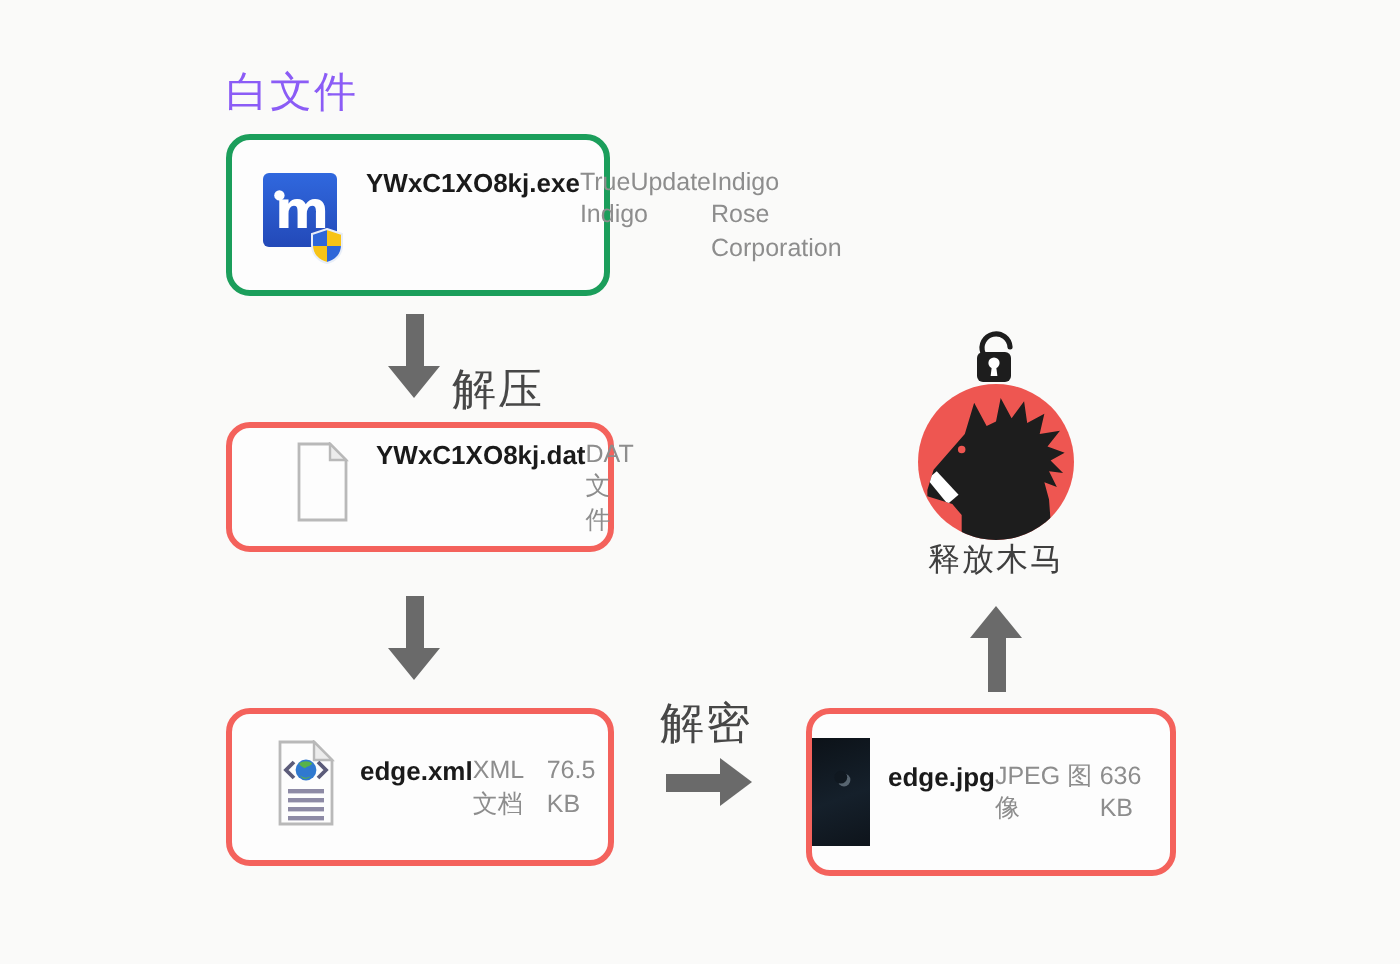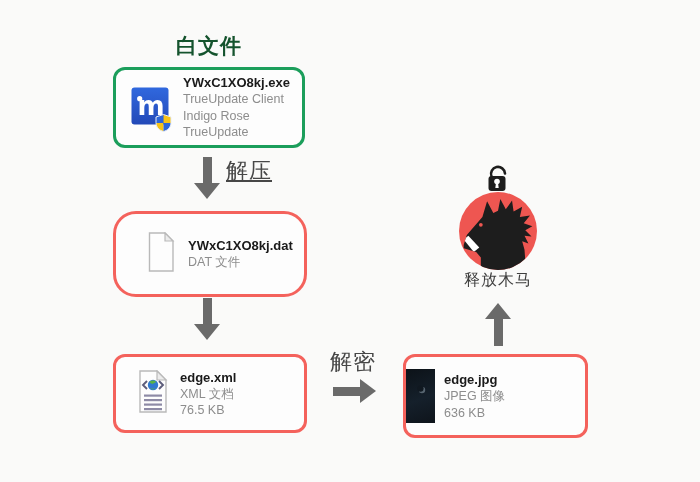--- a/index.html
+++ b/index.html
@@ -10,40 +10,40 @@
   .stage{
     position:relative;
     width:700px;height:482px;
     margin:0 auto;
     background:#fafaf9;
     overflow:hidden;
   }
   
   .diagram-title{
     position:absolute;left:113px;top:32px;width:192px;
-    text-align:center;
-    font-size:21px;font-weight:bold;color:#14532d;
+    text-align:left;
+    font-size:21px;font-weight:normal;color:#8b5cf6;
     letter-spacing:1px;
   }
   
   .card{
     position:absolute;
     box-sizing:border-box;
     background:#fdfdfd;
     border-radius:12px;
     display:flex;align-items:center;
   }
   .card.green{border:3.5px solid #1b9e5b;}
   .card.red{border:3.5px solid #f4625c;}
   .card-exe{left:113px;top:67px;width:192px;height:81px;padding-left:15px;gap:14px;}
-  .card-dat{left:113px;top:211px;width:194px;height:86px;padding-left:29px;gap:11px;border-radius:23px;}
+  .card-dat{left:113px;top:211px;width:194px;height:65px;padding-left:29px;gap:11px;}
   .card-xml{left:113px;top:354px;width:194px;height:79px;padding-left:20px;gap:10px;}
   .card-jpg{left:403px;top:354px;width:185px;height:84px;gap:9px;}
   .ficon{flex:0 0 auto;position:relative;}
-  .ftext{display:flex;flex-direction:column;}
+  .ftext{display:flex;flex-direction:row;}
   .fname{font-size:13px;font-weight:bold;color:#1a1a1a;line-height:17px;}
   .fmeta{font-size:12.5px;color:#8d8d8d;line-height:16.5px;}
   
   .arrow-v{position:absolute;width:26px;}
   .arrow-v .shaft{width:9px;height:26px;background:#6a6a6a;margin:0 auto;}
   .arrow-v .head-down{width:0;height:0;margin:0 auto;
     border-left:13px solid transparent;border-right:13px solid transparent;
     border-top:16px solid #6a6a6a;}
   .arrow-v .head-up{width:0;height:0;margin:0 auto;
     border-left:13px solid transparent;border-right:13px solid transparent;
@@ -100,30 +100,30 @@
           <rect x="0" y="0" width="8.5" height="9" fill="#2e66d8"></rect>
           <rect x="8.5" y="0" width="8.5" height="9" fill="#f7c316"></rect>
           <rect x="0" y="9" width="8.5" height="9" fill="#f7c316"></rect>
           <rect x="8.5" y="9" width="8.5" height="9" fill="#2e66d8"></rect>
         </g>
         <path d="M8.5,0.5 L16,3 V8.5 C16,13.5 12.5,16.5 8.5,17.5 C4.5,16.5 1,13.5 1,8.5 V3 Z" fill="none" stroke="#e8eef8" stroke-width="1"></path>
       </svg>
     </div>
     <div class="ftext">
       <span class="fname">YWxC1XO8kj.exe</span>
-      <span class="fmeta">TrueUpdate Client</span>
-      <span class="fmeta">Indigo Rose TrueUpdate</span>
+      <span class="fmeta">TrueUpdate Indigo</span>
+      <span class="fmeta">Indigo Rose Corporation</span>
     </div>
   </div>
 
   <div class="arrow-v" style="left:194px;top:157px;">
     <div class="shaft"></div>
       <div class="head-down"></div>
   </div>
-  <div class="step-label" style="left:226px;top:156px;text-decoration:underline;">解压</div>
+  <div class="step-label" style="left:226px;top:180px;">解压</div>
 
   <div class="card red card-dat">
     <div class="ficon">
       <svg width="32" height="40" viewBox="0 0 32 40">
         <path d="M4.5,1 H20 L28,9 V39 H4.5 Z" fill="#fdfdfd" stroke="#b9b9b9" stroke-width="1.4"></path>
         <path d="M20,1 L28,9 H20 Z" fill="#ececec" stroke="#b9b9b9" stroke-width="1.2"></path>
       </svg>
     </div>
     <div class="ftext">
       <span class="fname">YWxC1XO8kj.dat</span>

